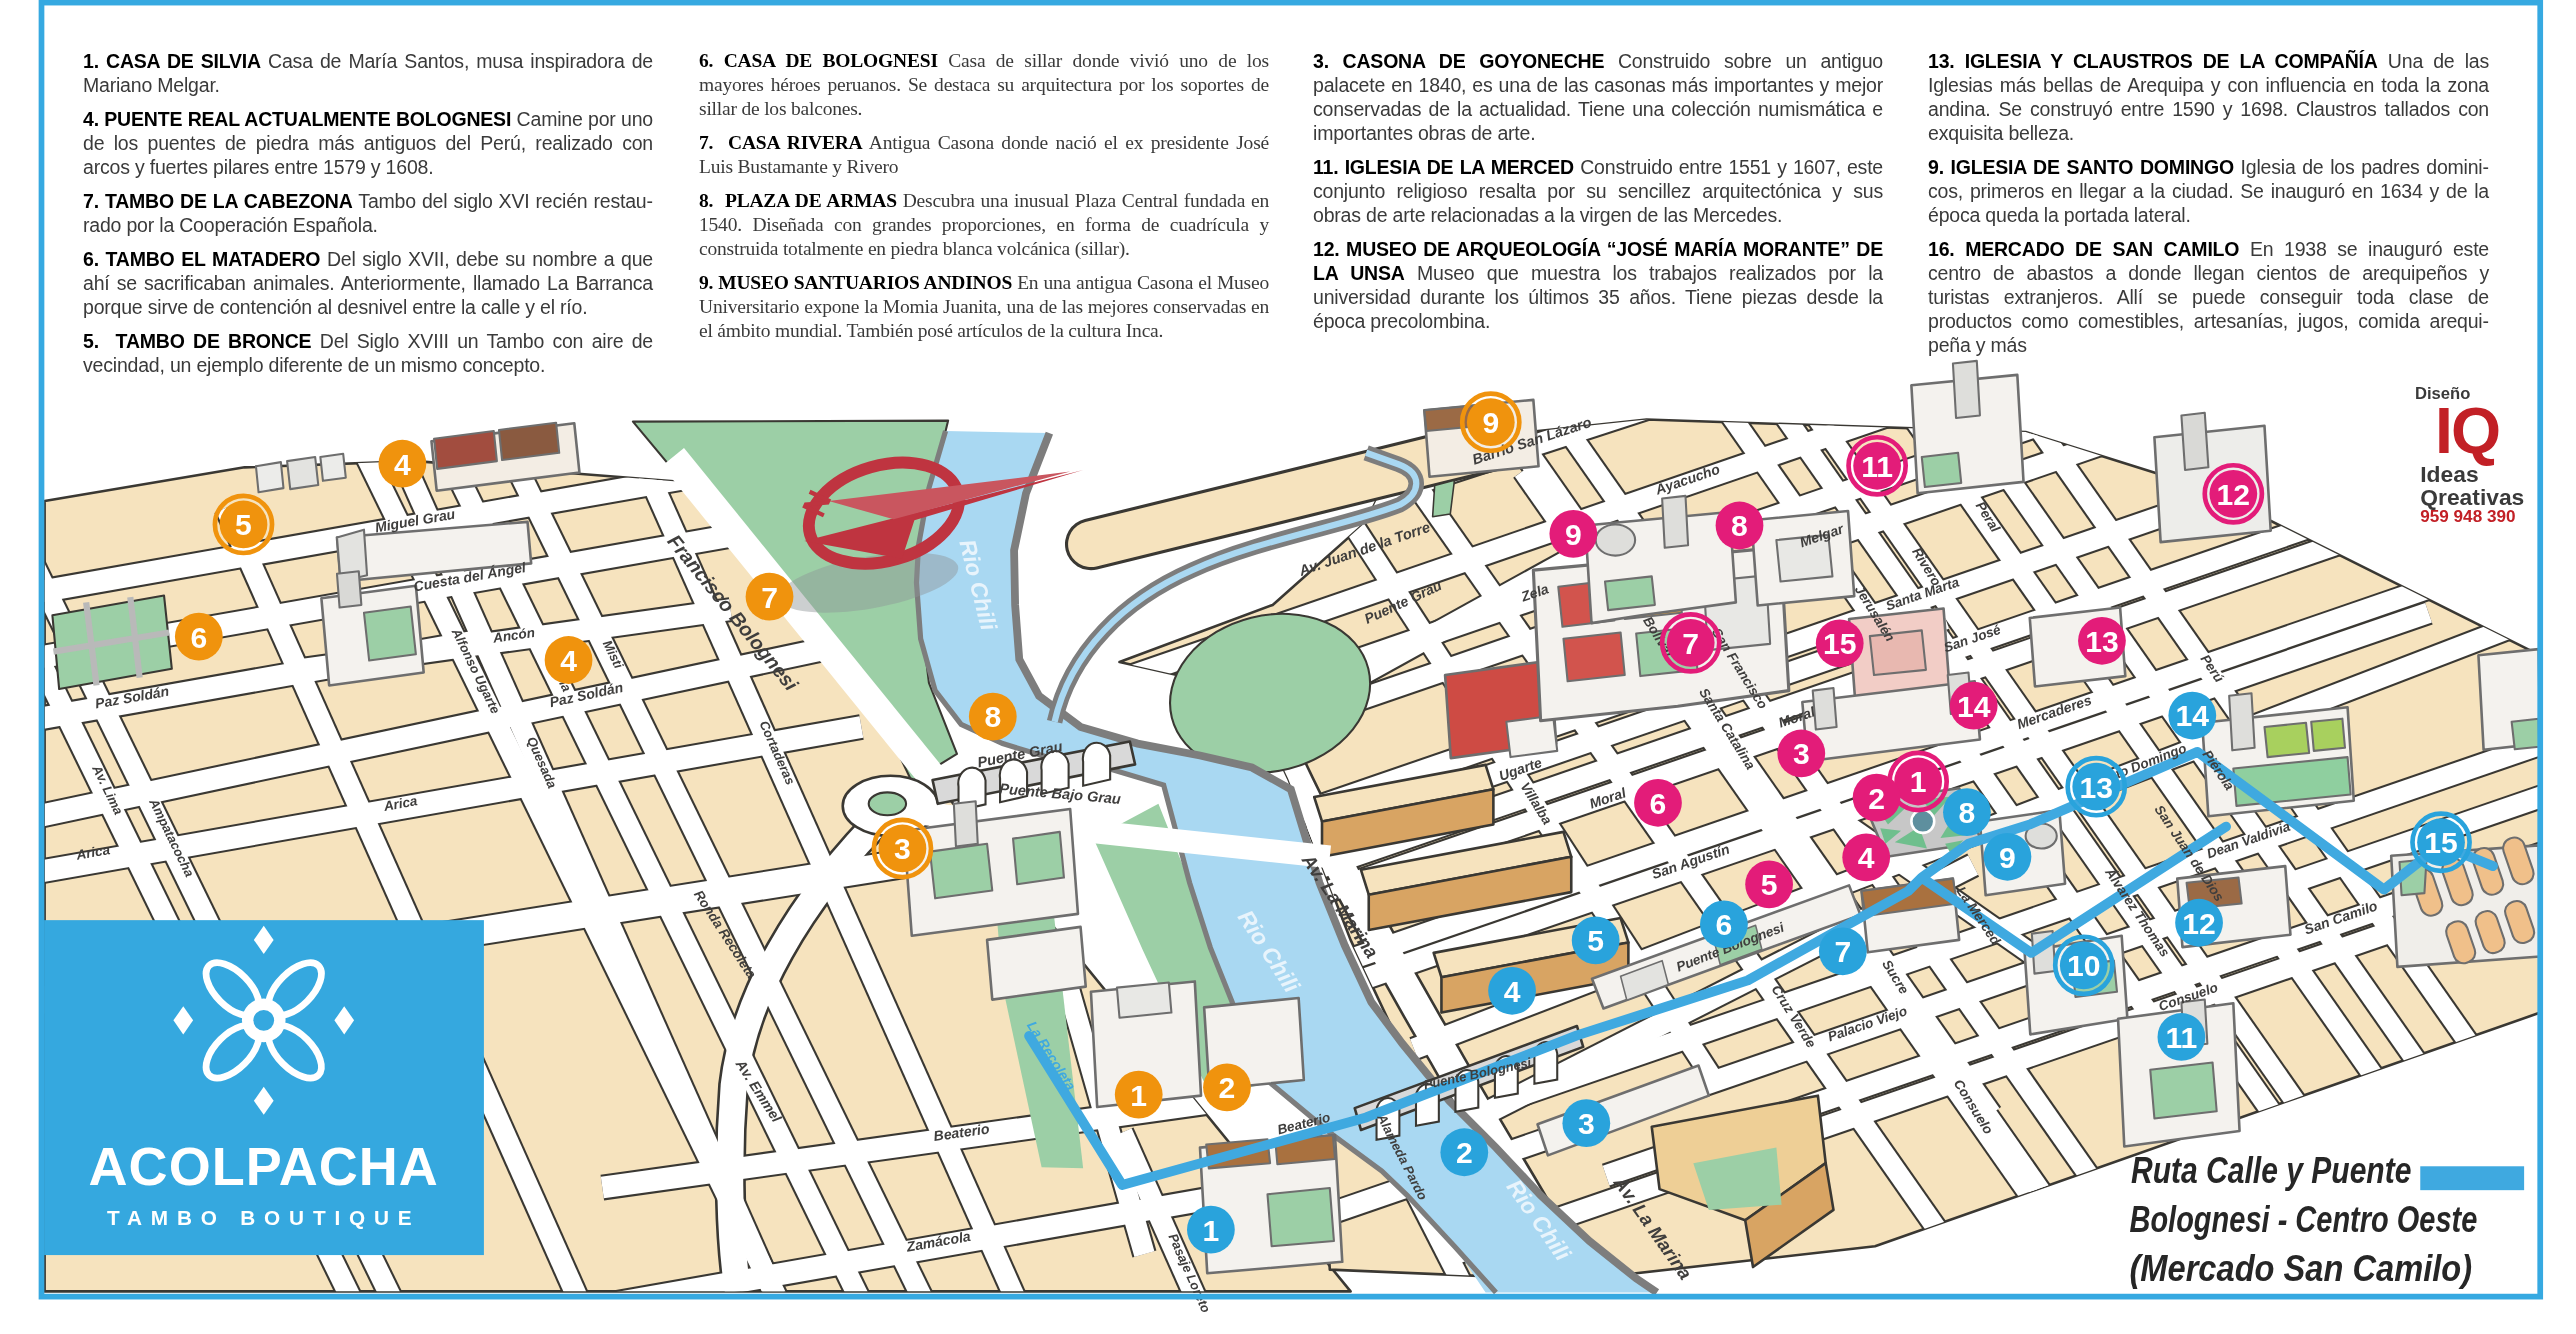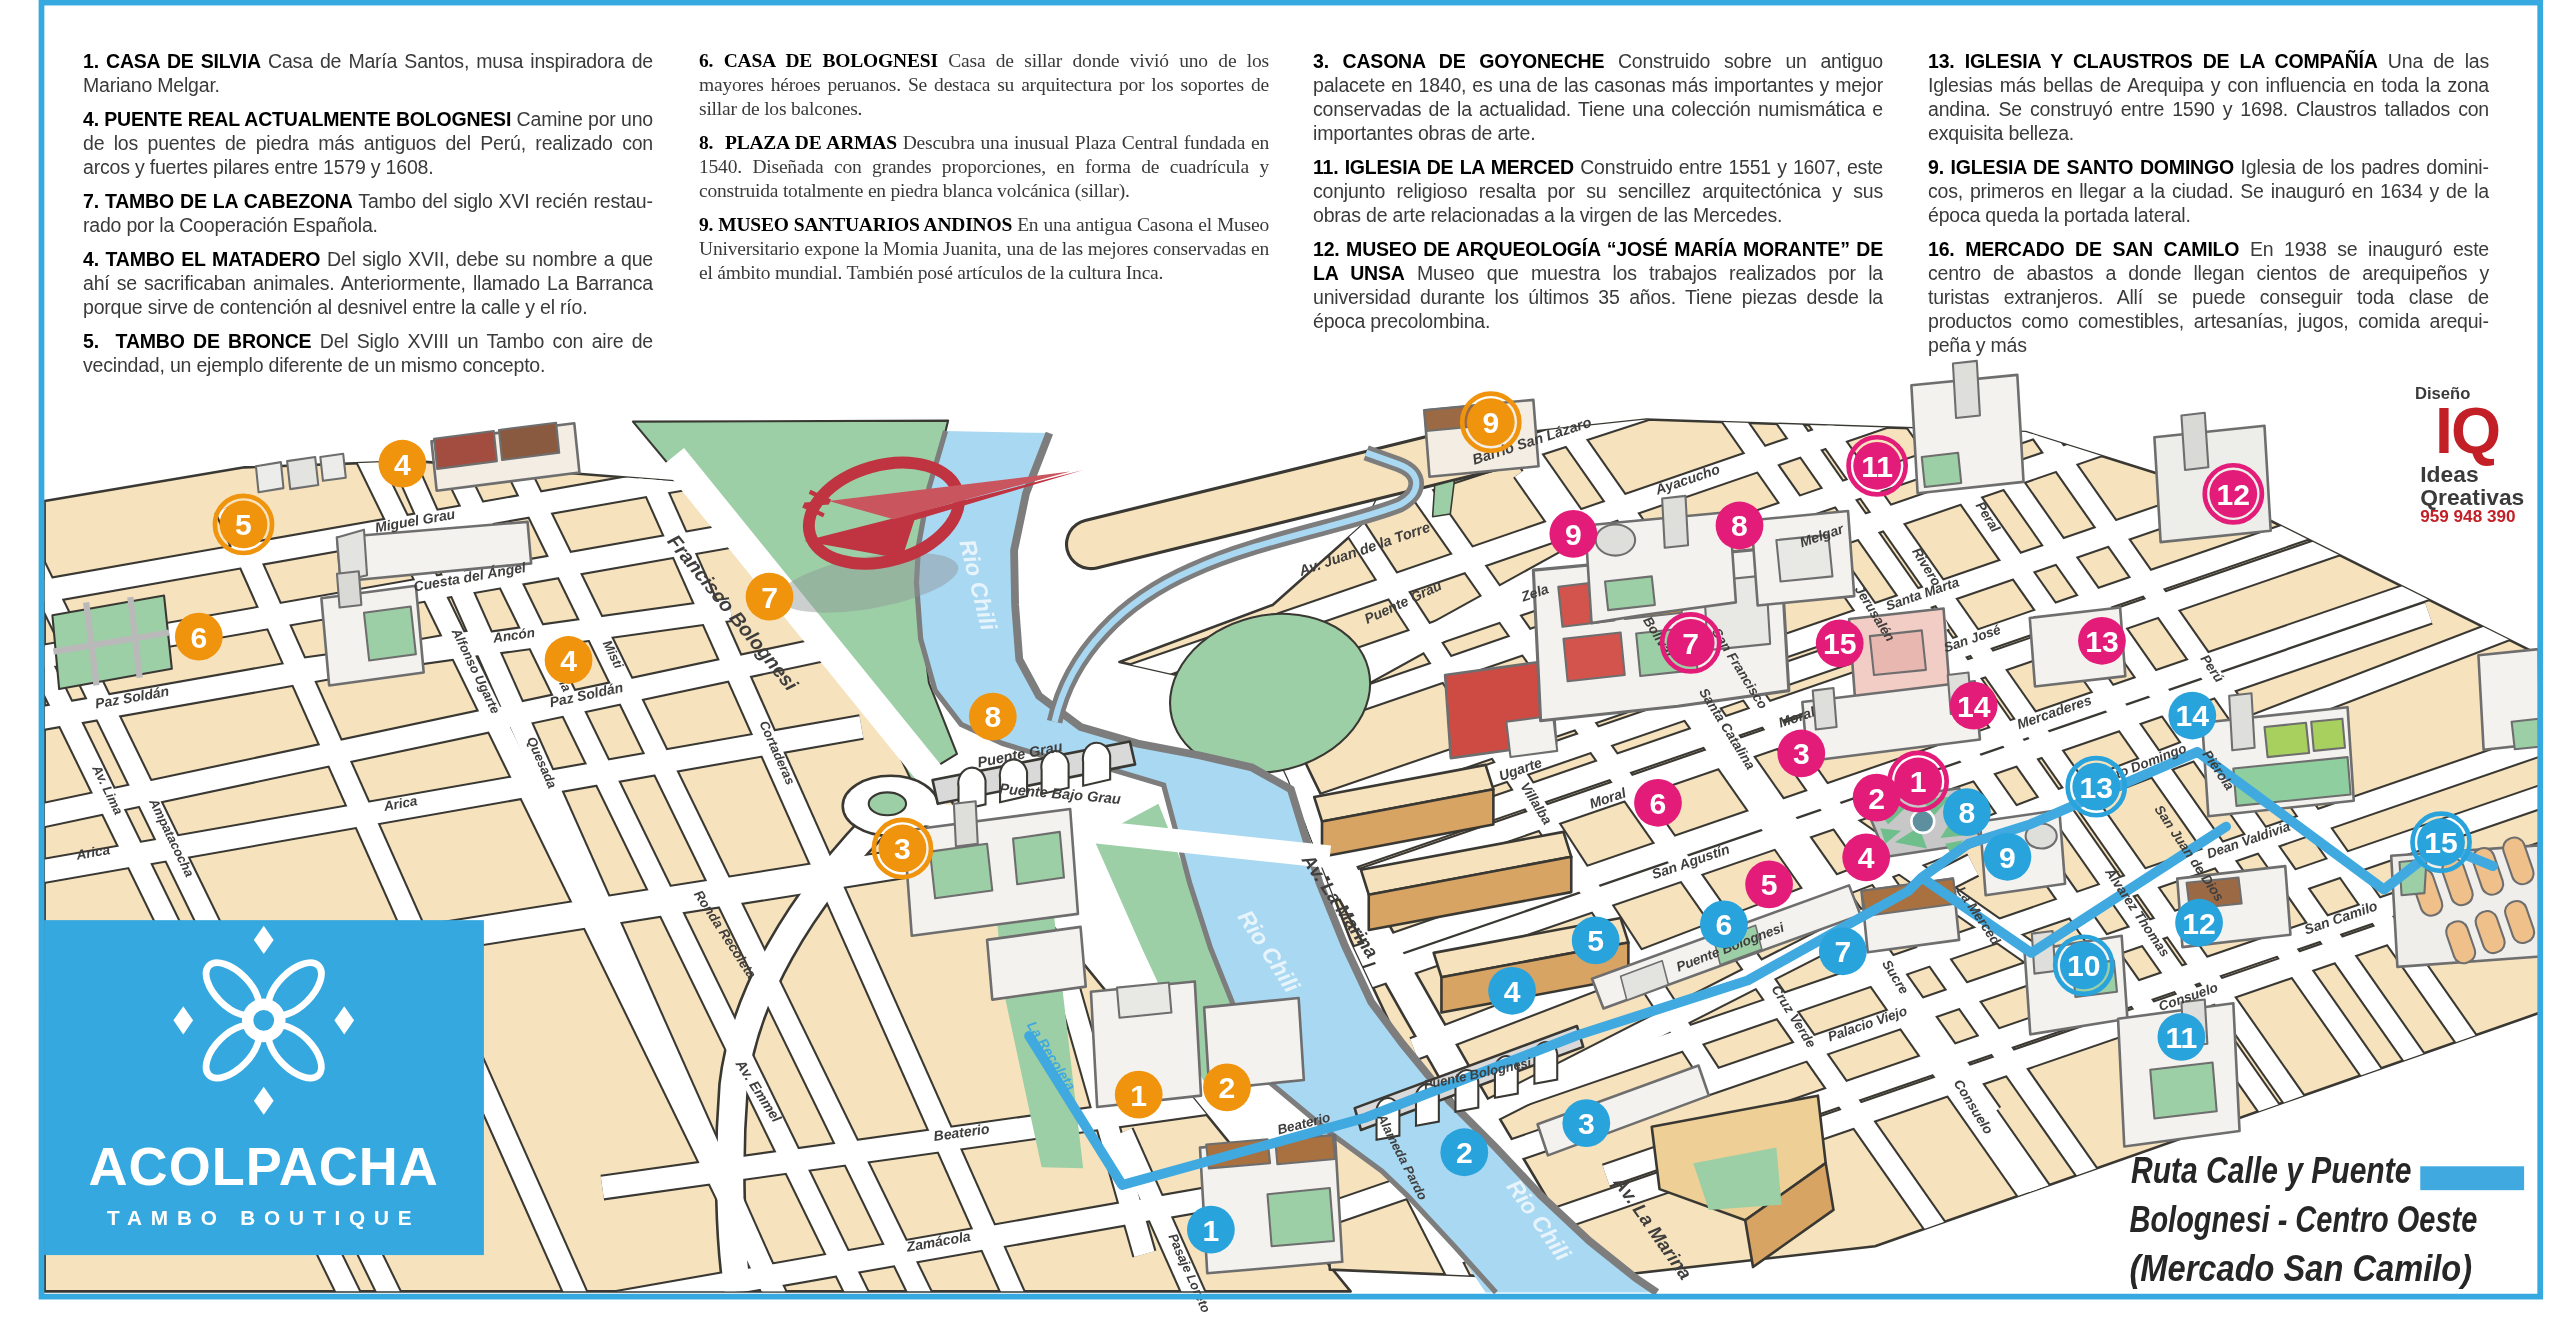--- a/index.html
+++ b/index.html
@@ -520,26 +520,27 @@
 <text x="4100" y="2372" font-size="72" font-weight="bold" font-style="italic" fill="#262626" textLength="670" lengthAdjust="spacingAndGlyphs">Bolognesi - Centro Oeste</text>
 <text x="4100" y="2466" font-size="72" font-weight="bold" font-style="italic" fill="#262626" textLength="660" lengthAdjust="spacingAndGlyphs">(Mercado San Camilo)</text>
 
 <rect x="79" y="5" width="4812" height="2492" fill="none" stroke="#36a9e1" stroke-width="11"></rect>
 </svg></div>
 
 <div class="col" style="left:83px;top:49px;">
 <p><b>1. CASA DE SILVIA</b> Casa de María Santos, musa inspiradora de Mariano Melgar.</p>
 <p><b>4. PUENTE REAL ACTUALMENTE BOLOGNESI</b> Camine por uno de los puentes de piedra más antiguos del Perú, realizado con arcos y fuertes pilares entre 1579 y 1608.</p>
 <p><b>7. TAMBO DE LA CABEZONA</b> Tambo del siglo XVI recién restau­rado por la Cooperación Española.</p>
-<p><b>4. TAMBO EL MATADERO</b> Del siglo XVII, debe su nombre a que ahí se sacrificaban animales. Anteriormente, llamado La Barran­ca porque sirve de contención al desnivel entre la calle y el río.</p>
+<p><b>6. TAMBO EL MATADERO</b> Del siglo XVII, debe su nombre a que ahí se sacrificaban animales. Anteriormente, llamado La Barran­ca porque sirve de contención al desnivel entre la calle y el río.</p>
 <p><b>5.&nbsp; TAMBO DE BRONCE</b> Del Siglo XVIII un Tambo con aire de vecindad, un ejemplo diferente de un mismo concepto.</p>
 </div>
 
 <div class="col" style="left:699px;top:49px;font-family:Liberation Serif, serif;">
 <p><b>6. CASA DE BOLOGNESI</b> Casa de sillar donde vivió uno de los mayores héroes peruanos. Se destaca su arquitectura por los soportes de sillar de los balcones.</p>
+<p><b>7.&nbsp; CASA RIVERA</b> Antigua Casona donde nació el ex presidente José Luis Bustamante y Rivero</p>
 <p><b>8.&nbsp; PLAZA DE ARMAS</b> Descubra una inusual Plaza Central fundada en 1540. Diseñada con grandes proporciones, en forma de cuadrícula y construida totalmente en piedra blanca volcánica (sillar).</p>
 <p><b>9. MUSEO SANTUARIOS ANDINOS</b> En una antigua Casona el Museo Universitario expone la Momia Juanita, una de las mejo­res conservadas en el ámbito mundial. También posé artículos de la cultura Inca.</p>
 </div>
 
 <div class="col" style="left:1313px;top:49px;">
 <p><b>3. CASONA DE GOYONECHE</b> Construido sobre un antiguo palacete en 1840, es una de las casonas más importantes y mejor conservadas de la actualidad. Tiene una colección numis­mática e importantes obras de arte.</p>
 <p><b>11. IGLESIA DE LA MERCED</b> Construido entre 1551 y 1607, este conjunto religioso resalta por su sencillez arquitectónica y sus obras de arte relacionadas a la virgen de las Mercedes.</p>
 <p><b>12. MUSEO DE ARQUEOLOGÍA “JOSÉ MARÍA MORANTE” DE LA UNSA</b> Museo que muestra los trabajos realizados por la universidad durante los últimos 35 años. Tiene piezas desde la época precolombina.</p>
 </div>
 

